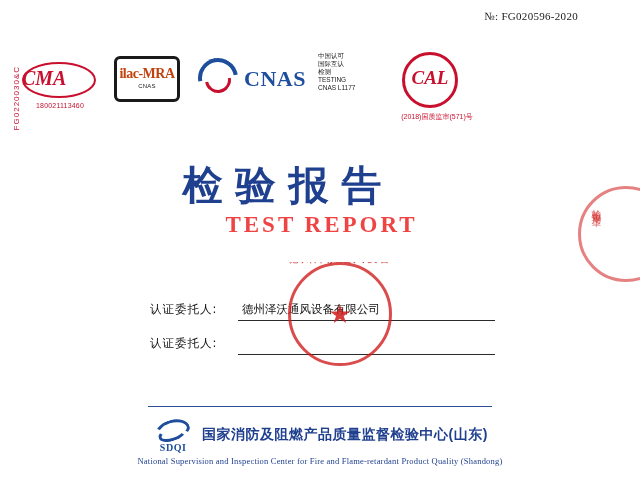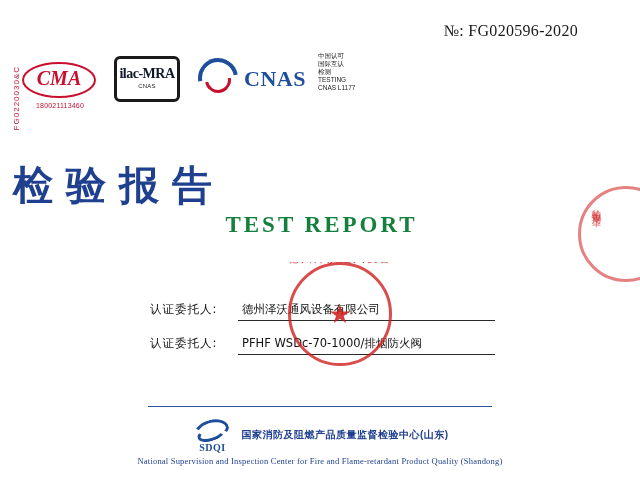--- a/index.html
+++ b/index.html
@@ -20,25 +20,24 @@
     background: #ffffff;
     box-sizing: border-box;
   }
 
   
   .report-no {
     position: absolute;
     top: 10px;
     right: 62px;
     font-family: "Liberation Serif", serif;
-    font-size: 16px;
+    font-size: 11px;
     color: #1a1a1a;
     letter-spacing: 0.3px;
     white-space: nowrap;
-    margin-top: 12px;
   }
 
   
   .logo-strip {
     position: absolute;
     top: 36px;
     left: 0;
     width: 640px;
     height: 90px;
   }
@@ -70,21 +69,20 @@
     left: 0; top: 6px;
     width: 74px; height: 36px;
     border: 2.5px solid #c8102e;
     border-radius: 50%;
     box-sizing: border-box;
   }
   .cma .cma-text {
     position: absolute;
     left: 0; top: 11px;
     width: 74px;
-    text-align: center;
     font-family: "Liberation Serif", serif;
     font-weight: bold;
     font-style: italic;
     font-size: 20px;
     color: #c8102e;
     letter-spacing: 0px;
   }
   .cma .cma-num {
     position: absolute;
     left: -2px;
@@ -113,21 +111,21 @@
     box-sizing: border-box;
   }
   .ilac .ilac-main {
     position: absolute;
     left: 2px; top: 12px;
     width: 66px;
     text-align: center;
     font-family: "Liberation Serif", serif;
     font-weight: bold;
     font-size: 14px;
-    color: #0f172a;
+    color: #c2410c;
     letter-spacing: -0.5px;
   }
   .ilac .ilac-sub {
     position: absolute;
     left: 2px; top: 29px;
     width: 66px;
     text-align: center;
     font-size: 6px;
     color: #1a1a1a;
     letter-spacing: 0.2px;
@@ -223,39 +221,39 @@
     color: #c8102e;
     white-space: nowrap;
   }
 
   
   .title-cn {
     position: absolute;
     top: 158px;
     left: 0;
     width: 564px;
-    text-align: left;
+    text-align: center;
     font-family: "DejaVu Sans", sans-serif;
     font-weight: bold;
     font-size: 40px;
     letter-spacing: 13px;
     color: #1f3f8f;
     text-indent: 13px;
   }
   .title-en {
     position: absolute;
     top: 212px;
     left: 0;
     width: 640px;
     text-align: center;
     font-family: "Liberation Serif", serif;
     font-weight: bold;
     font-size: 23px;
     letter-spacing: 3px;
-    color: #15803d;
+    color: #ef4444;
     text-indent: 3px;
   }
 
   
   .fields {
     position: absolute;
     top: 300px;
     left: 150px;
     width: 345px;
   }
@@ -405,21 +403,21 @@
     text-align: center;
     font-family: "Liberation Serif", serif;
     font-weight: bold;
     font-size: 10px;
     color: #1f4e9c;
     letter-spacing: 0.5px;
   }
   .footer .cn-name {
     font-family: Liberation Sans, sans-serif;
     font-weight: bold;
-    font-size: 10px;
+    font-size: 14px;
     color: #1f3f8f;
     letter-spacing: 0.5px;
     white-space: nowrap;
   }
   .footer .en-name {
     margin-top: 4px;
     font-family: "Liberation Serif", serif;
     font-size: 8.5px;
     color: #1f3f8f;
     letter-spacing: 0.2px;
@@ -460,36 +458,40 @@
       <div class="cnas-word">CNAS</div>
       <div class="cnas-lines">
         <div>中国认可</div>
         <div>国际互认</div>
         <div>检测</div>
         <div>TESTING</div>
         <div>CNAS L1177</div>
       </div>
     </div>
 
+    <div class="cal">
+      <div class="circle"></div>
+      <div class="letters">CAL</div>
+      <div class="cal-num">(2018)国质监审(571)号</div>
+    </div>
   </div>
 
   <div class="title-cn">检验报告</div>
   <div class="title-en">TEST REPORT</div>
 
   <div class="fields">
 
     <div class="field-row">
       <div class="field-label">认证委托人:</div>
       <div class="field-value">德州泽沃通风设备有限公司</div>
       <div class="field-line"></div>
     </div>
 
     <div class="field-row">
       <div class="field-label">认证委托人:</div>
-      <div class="field-value">PFHF WSDc-70-1000/排烟防火阀</div>
       <div class="field-line"></div>
     </div>
 
   </div>
 
   <div class="stamp">
     <div class="ring"></div>
     <svg class="arc-text" viewBox="0 0 104 104">
       <defs>
         <path id="sealArc" d="M 12,52 A 40,40 0 0 1 92,52"></path>

